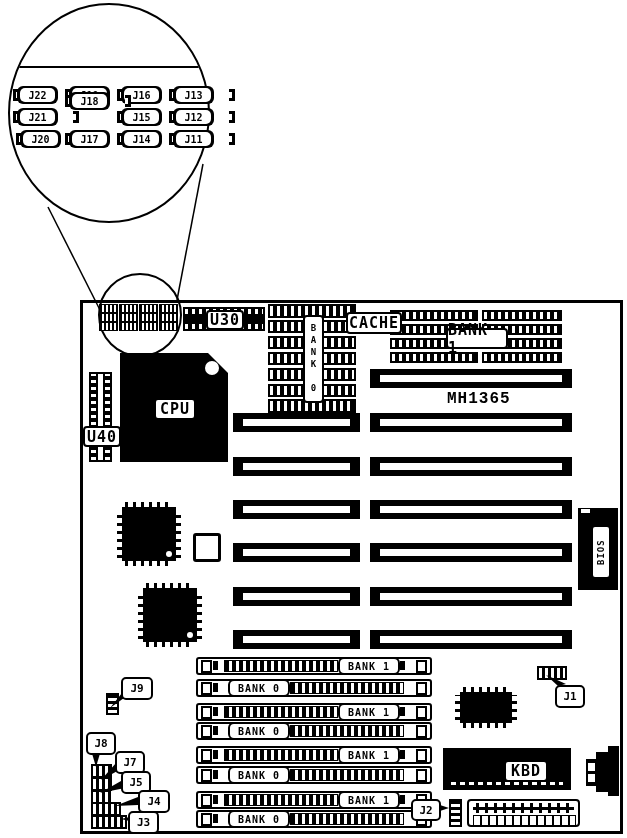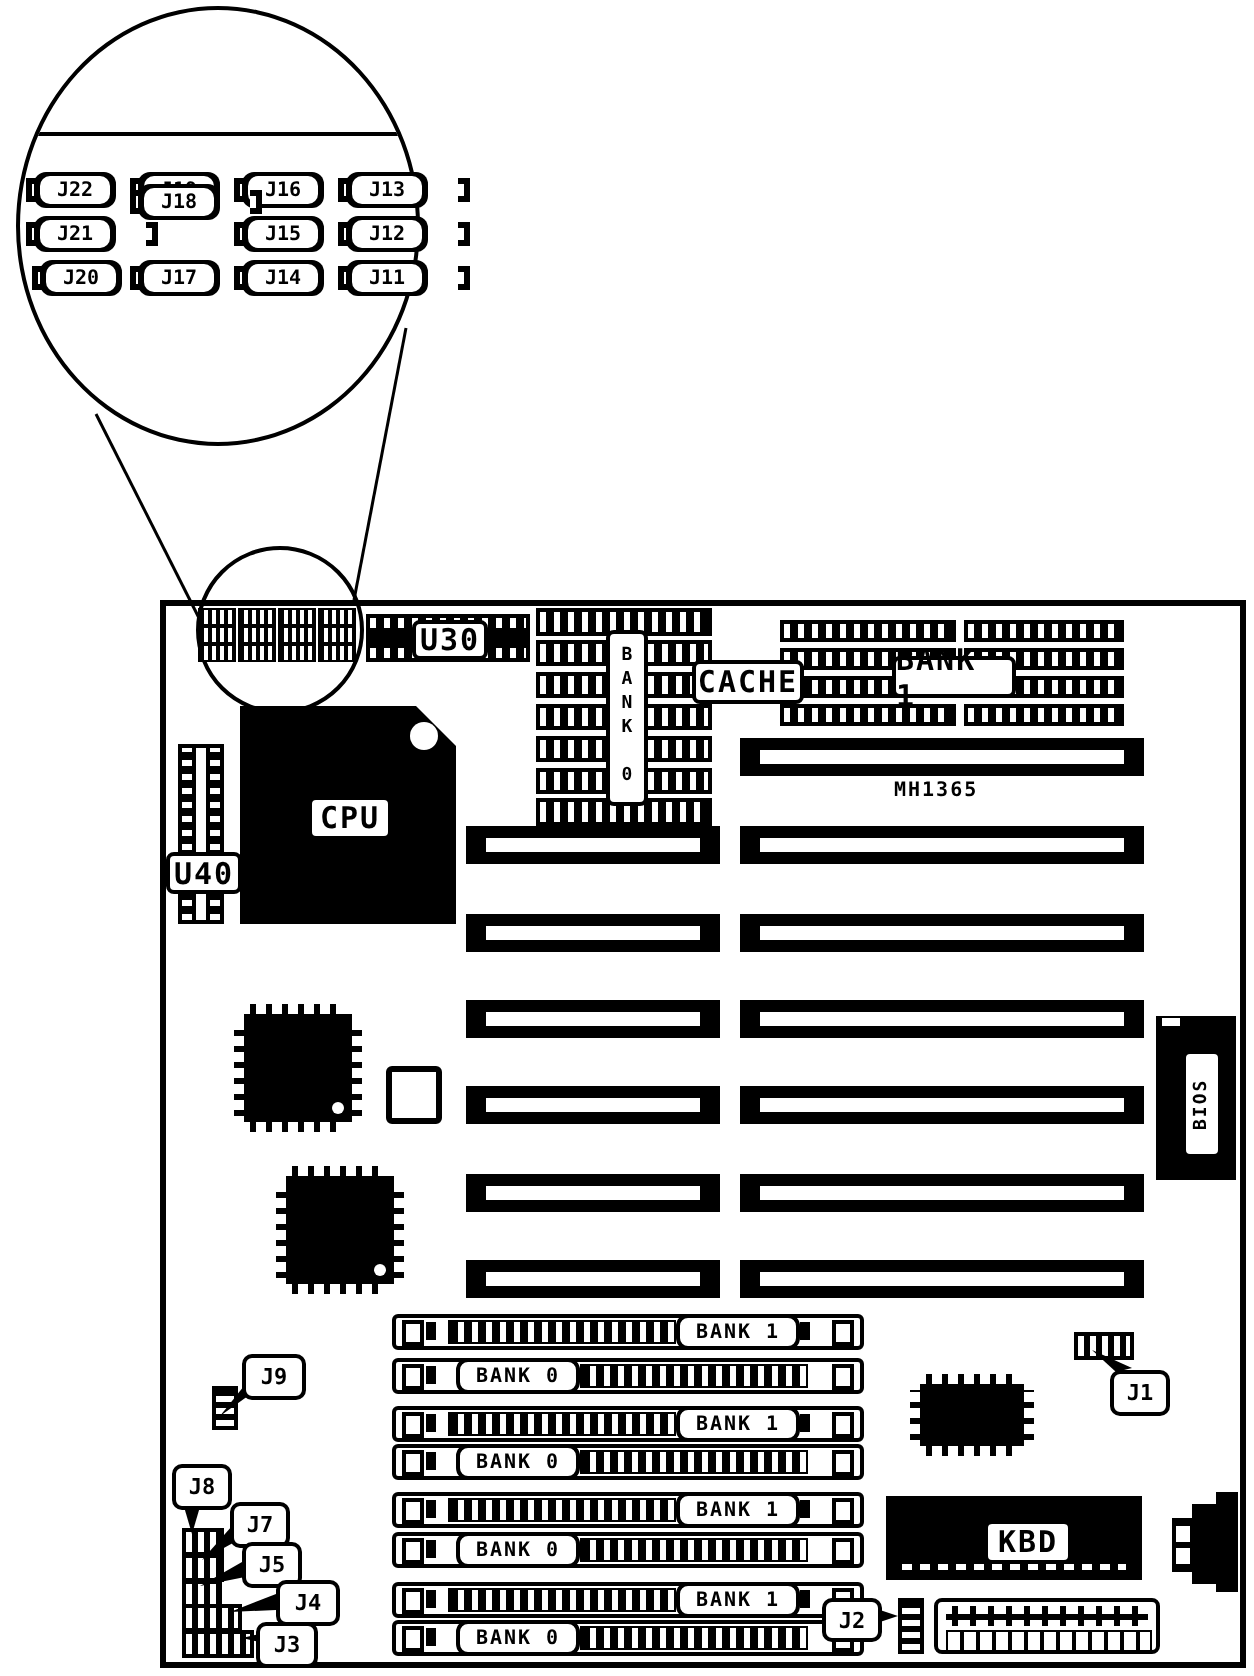--- a/index.html
+++ b/index.html
@@ -62,21 +62,21 @@
   .simm .send{position:absolute;top:1px;width:7px;height:9px;border:2px solid #000;background:#fff;}
   .simm .stick{position:absolute;top:2px;width:5px;height:9px;background:#000;}
   
   .pbh{position:absolute;border:2px solid #000;background:repeating-linear-gradient(90deg,#fff 0 3px,#000 3px 6px);}
   .pbv{position:absolute;border:2px solid #000;background:repeating-linear-gradient(0deg,#fff 0 3px,#000 3px 6px);}
   
   .co{position:absolute;background:#fff;border:2px solid #000;border-radius:5px;font-weight:bold;font-size:11px;
       display:flex;align-items:center;justify-content:center;z-index:6;}
   .blk{position:absolute;background:#000;}
   .wht{position:absolute;background:#fff;}
-  .modeltxt{position:absolute;font-weight:bold;font-size:10px;letter-spacing:1px;}
+  .modeltxt{position:absolute;font-weight:bold;font-size:16px;letter-spacing:1px;font-family:Liberation Mono, monospace;}
   svg.overlay{position:absolute;left:0;top:0;z-index:4;pointer-events:none;}
   .dashline{position:absolute;height:3px;background:repeating-linear-gradient(90deg,#fff 0 5px,transparent 5px 9px);}
   .pwr{position:absolute;left:467px;top:799px;width:113px;height:28px;border:2px solid #000;border-radius:4px;background:#fff;box-sizing:border-box;}
   .pwr .pins{position:absolute;left:4px;top:2px;width:101px;height:10px;
       background-image:repeating-linear-gradient(90deg,transparent 0 3px,#000 3px 6px,transparent 6px 9px),linear-gradient(#000,#000);
       background-size:100% 100%,100% 3px;background-position:0 0,0 4px;background-repeat:repeat,no-repeat;}
   .pwr .sq{position:absolute;left:4px;top:14px;width:101px;height:9px;border:1px solid #000;
       background:repeating-linear-gradient(90deg,#fff 0 6px,#000 6px 8px);}
 </style>
 </head>
@@ -191,21 +191,21 @@
     <div class="dip-h" style="left:268px;top:352px;width:41px;height:13px"></div>
       <div class="dip-h" style="left:315px;top:352px;width:41px;height:13px"></div>
     <div class="dip-h" style="left:268px;top:368px;width:41px;height:13px"></div>
       <div class="dip-h" style="left:315px;top:368px;width:41px;height:13px"></div>
     <div class="dip-h" style="left:268px;top:384px;width:41px;height:13px"></div>
       <div class="dip-h" style="left:315px;top:384px;width:41px;height:13px"></div>
     <div class="dip-h" style="left:268px;top:399px;width:88px;height:14px"></div>
   </div>
   <div class="lbl vstack" style="left:303px;top:315px;width:17px;height:84px">BANK 0</div>
 
-  <div class="lbl" style="left:346px;top:330px;width:52px;height:18px">CACHE</div>
+  <div class="lbl" style="left:346px;top:312px;width:52px;height:18px">CACHE</div>
 
   <div>
     <div class="dip-h" style="left:390px;top:310px;width:88px;height:11px"></div>
     <div class="dip-h" style="left:390px;top:324px;width:88px;height:11px"></div>
     <div class="dip-h" style="left:390px;top:338px;width:88px;height:11px"></div>
     <div class="dip-h" style="left:390px;top:352px;width:88px;height:11px"></div>
     <div class="dip-h" style="left:482px;top:310px;width:80px;height:11px"></div>
     <div class="dip-h" style="left:482px;top:324px;width:80px;height:11px"></div>
     <div class="dip-h" style="left:482px;top:338px;width:80px;height:11px"></div>
     <div class="dip-h" style="left:482px;top:352px;width:80px;height:11px"></div>
@@ -342,21 +342,21 @@
   <div class="co" style="left:86px;top:732px;width:26px;height:19px">J8</div>
   <div class="co" style="left:115px;top:751px;width:26px;height:19px">J7</div>
   <div class="co" style="left:121px;top:771px;width:26px;height:19px">J5</div>
   <div class="co" style="left:138px;top:790px;width:28px;height:19px">J4</div>
   <div class="co" style="left:128px;top:811px;width:27px;height:19px">J3</div>
   <div class="co" style="left:555px;top:685px;width:26px;height:19px">J1</div>
   <div class="co" style="left:411px;top:799px;width:26px;height:18px">J2</div>
 
   <div class="blk" style="left:443px;top:748px;width:128px;height:42px"></div>
   <div class="dashline" style="left:451px;top:782px;width:112px"></div>
-  <div class="lbl" style="left:492px;top:760px;width:40px;height:18px">KBD</div>
+  <div class="lbl" style="left:504px;top:760px;width:40px;height:18px">KBD</div>
 
   <div>
     <div class="blk" style="left:586px;top:759px;width:12px;height:27px"></div>
     <div class="blk" style="left:596px;top:752px;width:15px;height:40px"></div>
     <div class="blk" style="left:608px;top:746px;width:11px;height:50px"></div>
     <div class="wht" style="left:588px;top:763px;width:7px;height:8px"></div>
     <div class="wht" style="left:588px;top:774px;width:7px;height:8px"></div>
   </div>
 
   <div class="pwr">

